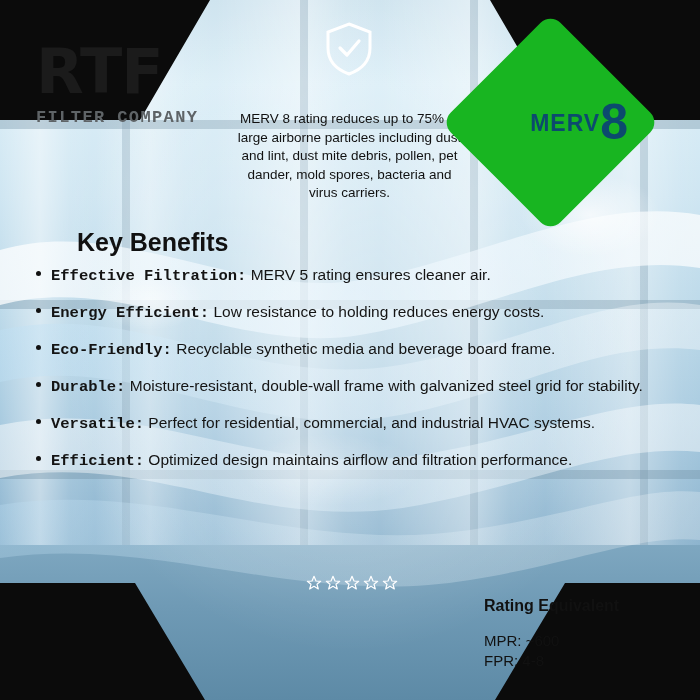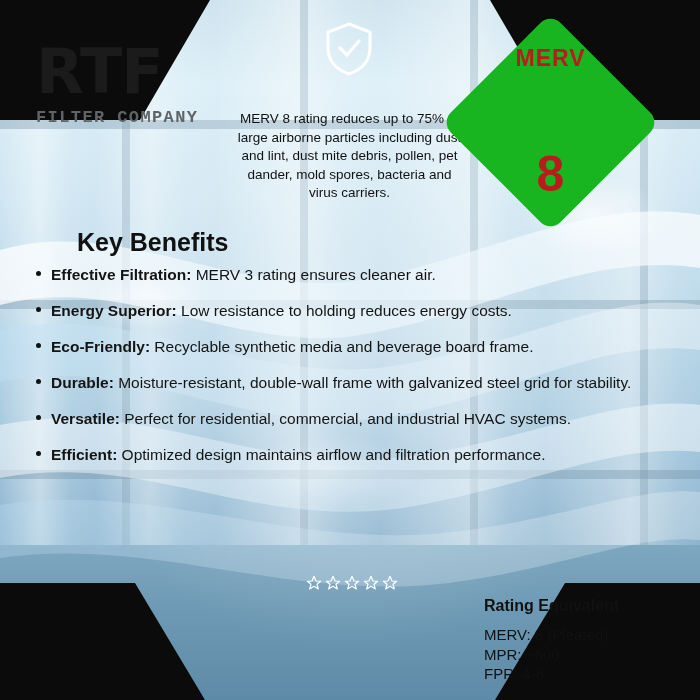--- a/index.html
+++ b/index.html
@@ -161,24 +161,24 @@
     transform: rotate(45deg);
     border-radius: 14px;
   }
   .diamond-text {
     position: absolute;
     left: 473px;
     top: 45px;
     width: 155px;
     height: 155px;
     display: flex;
-    flex-direction: column;
+    flex-direction: row;
     align-items: center;
-    justify-content: space-between;
-    color: #b91c1c;
+    justify-content: flex-end;
+    color: #0c4a6e;
     text-align: center;
   }
   .diamond-label {
     font-family: "Liberation Sans", sans-serif;
     font-weight: bold;
     font-size: 23px;
     letter-spacing: 1px;
     line-height: 26px;
   }
   .diamond-value {
@@ -222,20 +222,21 @@
     position: absolute;
     left: 2px;
     top: 7px;
     width: 5px;
     height: 5px;
     background: #111;
     border-radius: 50%;
   }
   .benefit b {
     font-weight: bold;
+    font-family: Liberation Mono, monospace;
   }
 
   
   .stars {
     position: absolute;
     left: 306px;
     top: 572px;
     width: 92px;
     height: 22px;
     display: flex;
@@ -249,21 +250,21 @@
     left: 484px;
     top: 596px;
     width: 200px;
     color: #111;
   }
   .rating-title {
     font-family: "Liberation Sans", sans-serif;
     font-weight: bold;
     font-size: 16px;
     line-height: 20px;
-    margin-bottom: 9px;
+    margin-bottom: 15px;
   }
   .rating-line {
     font-family: "Liberation Sans", sans-serif;
     font-size: 15px;
     line-height: 19.5px;
   }
 </style>
 </head>
 <body>
 
@@ -331,25 +332,25 @@
   <div class="diamond"></div>
   <div class="diamond-text">
     <div class="diamond-label">MERV</div>
     <div class="diamond-value">8</div>
   </div>
 
   <div class="benefits-title">Key Benefits</div>
   <ul class="benefits-list">
     <li class="benefit">
       <span class="dot"></span>
-      <b>Effective Filtration:</b><span> MERV 3 rating ensures cleaner air.</span>
-    </li>
-    <li class="benefit">
-      <span class="dot"></span>
-      <b>Energy Superior:</b><span> Low resistance to holding reduces energy costs.</span>
+      <b>Effective Filtration:</b><span> MERV 5 rating ensures cleaner air.</span>
+    </li>
+    <li class="benefit">
+      <span class="dot"></span>
+      <b>Energy Efficient:</b><span> Low resistance to holding reduces energy costs.</span>
     </li>
     <li class="benefit">
       <span class="dot"></span>
       <b>Eco-Friendly:</b><span> Recyclable synthetic media and beverage board frame.</span>
     </li>
     <li class="benefit">
       <span class="dot"></span>
       <b>Durable:</b><span> Moisture-resistant, double-wall frame with galvanized steel grid for stability.</span>
     </li>
     <li class="benefit">
@@ -375,18 +376,17 @@
     <svg width="16" height="16" viewBox="0 0 24 24">
         <polygon points="12,2 15,9 22,9.5 16.5,14 18.5,21 12,17 5.5,21 7.5,14 2,9.5 9,9" fill="none" stroke="#ffffff" stroke-width="1.8" stroke-linejoin="round"></polygon>
       </svg>
     <svg width="16" height="16" viewBox="0 0 24 24">
         <polygon points="12,2 15,9 22,9.5 16.5,14 18.5,21 12,17 5.5,21 7.5,14 2,9.5 9,9" fill="none" stroke="#ffffff" stroke-width="1.8" stroke-linejoin="round"></polygon>
       </svg>
   </div>
 
   <div class="rating">
     <div class="rating-title">Rating Equivalent</div>
-    <div class="rating-line">MERV: 8 (Pleated)</div>
     <div class="rating-line">MPR: ~600</div>
     <div class="rating-line">FPR: 4-8</div>
   </div>
 
 </div>
 
 </body></html>

